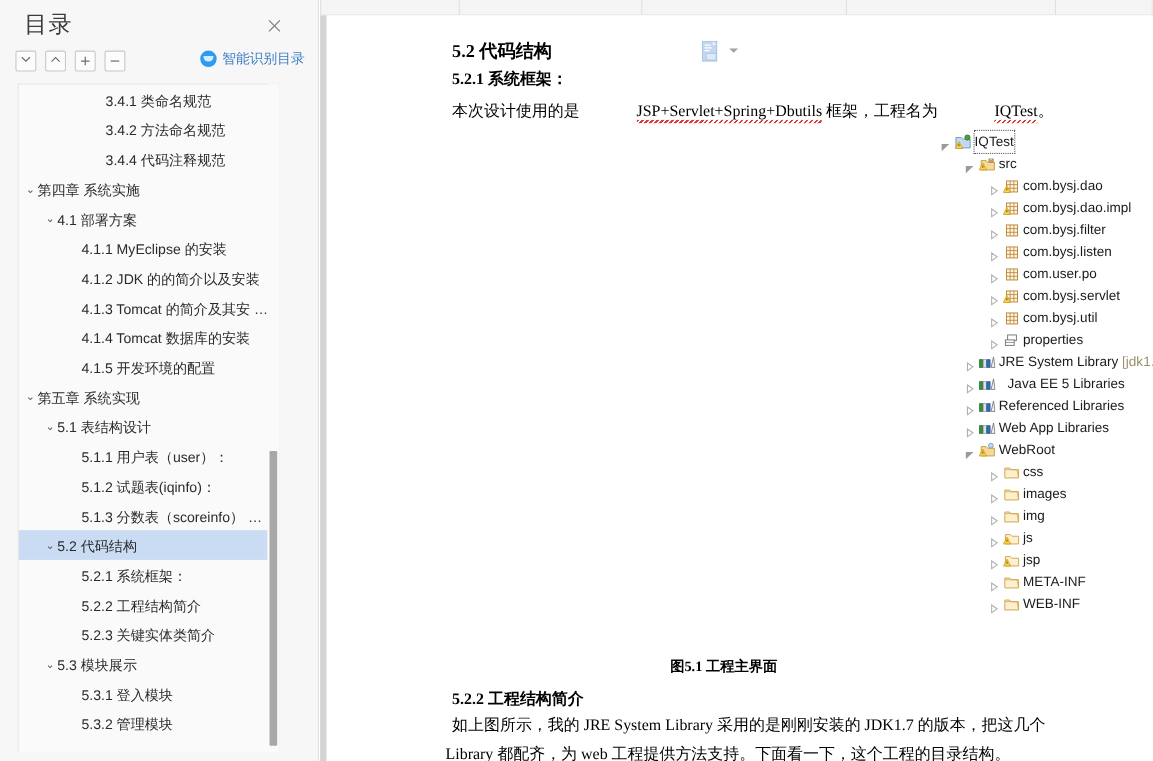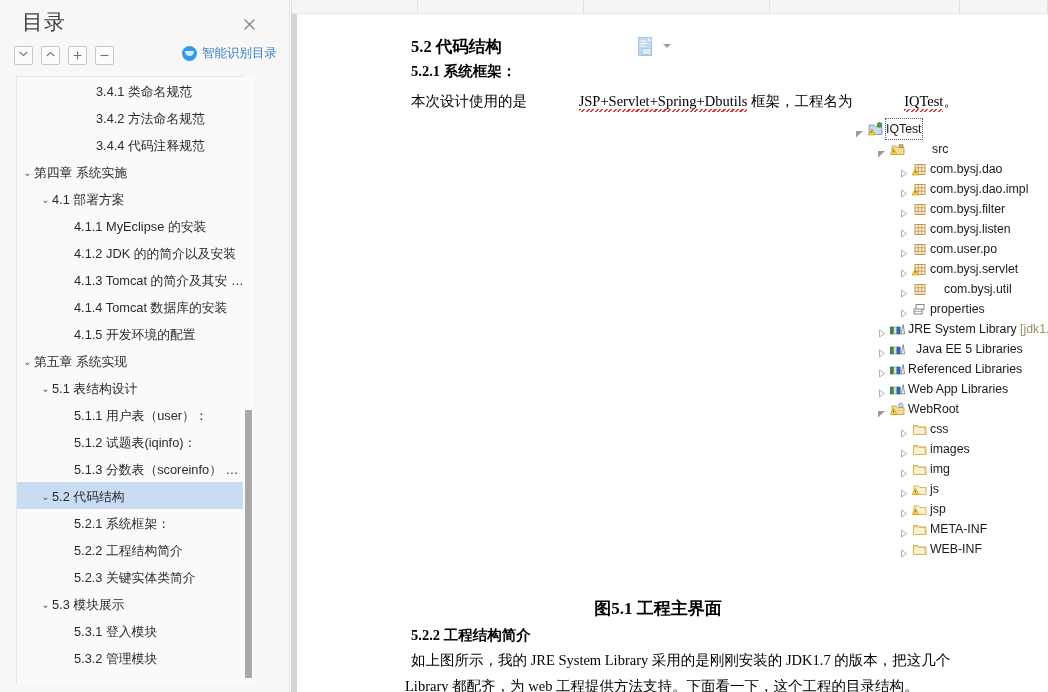--- a/index.html
+++ b/index.html
@@ -143,21 +143,21 @@
   .en { font-family: "Liberation Serif", "DejaVu Serif", serif; margin-left: 48px; }
   .sq { text-decoration: none; border-bottom: none; position: relative; }
   .sq::after {
     content: ""; position: absolute; left: 0; right: 0; bottom: -3px; height: 3px;
     background: repeating-linear-gradient(135deg,#e03a3a 0 1.6px,transparent 1.6px 3.2px);
   }
   #fig-caption {
     position: absolute; left: 0; top: 583px; width: 722px;
     text-align: center;
     font-family: "Liberation Serif", "DejaVu Serif", serif;
-    font-weight: bold; font-size: 17px; color: #000;
+    font-weight: bold; font-size: 13px; color: #000;
   }
 
   
   #etree {
     position: absolute; left: 558px; top: 105px;
     width: 330px; height: 450px;
     font-family: "Liberation Sans", "DejaVu Sans", sans-serif;
     font-size: 12.3px; color: #1a1a1a;
   }
   .enode { position: relative; height: 20px; line-height: 20px; white-space: nowrap; }
@@ -294,21 +294,21 @@
                 <path d="M1 2 L8 2 L1 8.5 Z" fill="#9a9a9a"></path>
               </svg></span>
             <span class="eicon" style="left: 35px;"><svg width="15" height="14" viewBox="0 0 15 14">
                 <path d="M2 4 H6.5 L8 5.5 H14 V12.5 H2 Z" fill="#f6d996" stroke="#bc9a43" stroke-width="0.8"></path>
                 <path d="M9 2.5 h4 v3 h-4 z M9 2.5 l2 1.5 2-1.5" fill="#d8a86a" stroke="#a07a3a" stroke-width="0.6"></path>
                 <g transform="translate(0.2,4.5)">
                   <path d="M0 8 L3.3 1.8 L6.6 8 Z" fill="#ffd04a" stroke="#c49a16" stroke-width="0.7"></path>
                   <path d="M3.3 4 V6" stroke="#5a4400" stroke-width="0.8"></path>
                 </g>
               </svg></span>
-            <span class="etext etext-wrap" style="left: 53px; margin-left: 24px;"><span>src</span></span>
+            <span class="etext etext-wrap" style="left: 53px;"><span>src</span></span>
           </div>
           <div class="enode">
             <span class="arrow" style="left: 44px;"><svg width="9" height="9" viewBox="0 0 9 9">
                 <path d="M2.5 1 L7.5 4.5 L2.5 8 Z" fill="none" stroke="#b0b0b0" stroke-width="1"></path>
               </svg></span>
             <span class="eicon" style="left: 57px;"><svg width="15" height="14" viewBox="0 0 15 14">
                 <rect x="3" y="2.5" width="10" height="10" fill="#fdf4e2" stroke="#c08b3e" stroke-width="0.9"></rect>
                 <path d="M3 5.8 H13 M3 9.2 H13 M6.3 2.5 V12.5 M9.7 2.5 V12.5" stroke="#c08b3e" stroke-width="0.8"></path>
                 <g transform="translate(0,5)">
                   <path d="M0 8 L3.3 1.8 L6.6 8 Z" fill="#ffd04a" stroke="#c49a16" stroke-width="0.7"></path>
@@ -376,21 +376,21 @@
             <span class="etext etext-wrap" style="left: 75px;"><span>com.bysj.servlet</span></span>
           </div>
           <div class="enode">
             <span class="arrow" style="left: 44px;"><svg width="9" height="9" viewBox="0 0 9 9">
                 <path d="M2.5 1 L7.5 4.5 L2.5 8 Z" fill="none" stroke="#b0b0b0" stroke-width="1"></path>
               </svg></span>
             <span class="eicon" style="left: 57px;"><svg width="15" height="14" viewBox="0 0 15 14">
                 <rect x="3" y="2.5" width="10" height="10" fill="#fdf4e2" stroke="#c08b3e" stroke-width="0.9"></rect>
                 <path d="M3 5.8 H13 M3 9.2 H13 M6.3 2.5 V12.5 M9.7 2.5 V12.5" stroke="#c08b3e" stroke-width="0.8"></path>
               </svg></span>
-            <span class="etext etext-wrap" style="left: 89px;"><span>com.bysj.util</span></span>
+            <span class="etext etext-wrap" style="left: 75px;"><span>com.bysj.util</span></span>
           </div>
           <div class="enode">
             <span class="arrow" style="left: 44px;"><svg width="9" height="9" viewBox="0 0 9 9">
                 <path d="M2.5 1 L7.5 4.5 L2.5 8 Z" fill="none" stroke="#b0b0b0" stroke-width="1"></path>
               </svg></span>
             <span class="eicon" style="left: 57px;"><svg width="15" height="14" viewBox="0 0 15 14">
                 <rect x="4" y="2.5" width="8" height="5" fill="none" stroke="#7a7a7a" stroke-width="0.9"></rect>
                 <rect x="2" y="7" width="8" height="5" fill="#fff" stroke="#7a7a7a" stroke-width="0.9"></rect>
                 <path d="M2 9.3 H10" stroke="#7a7a7a" stroke-width="0.7"></path>
               </svg></span>

